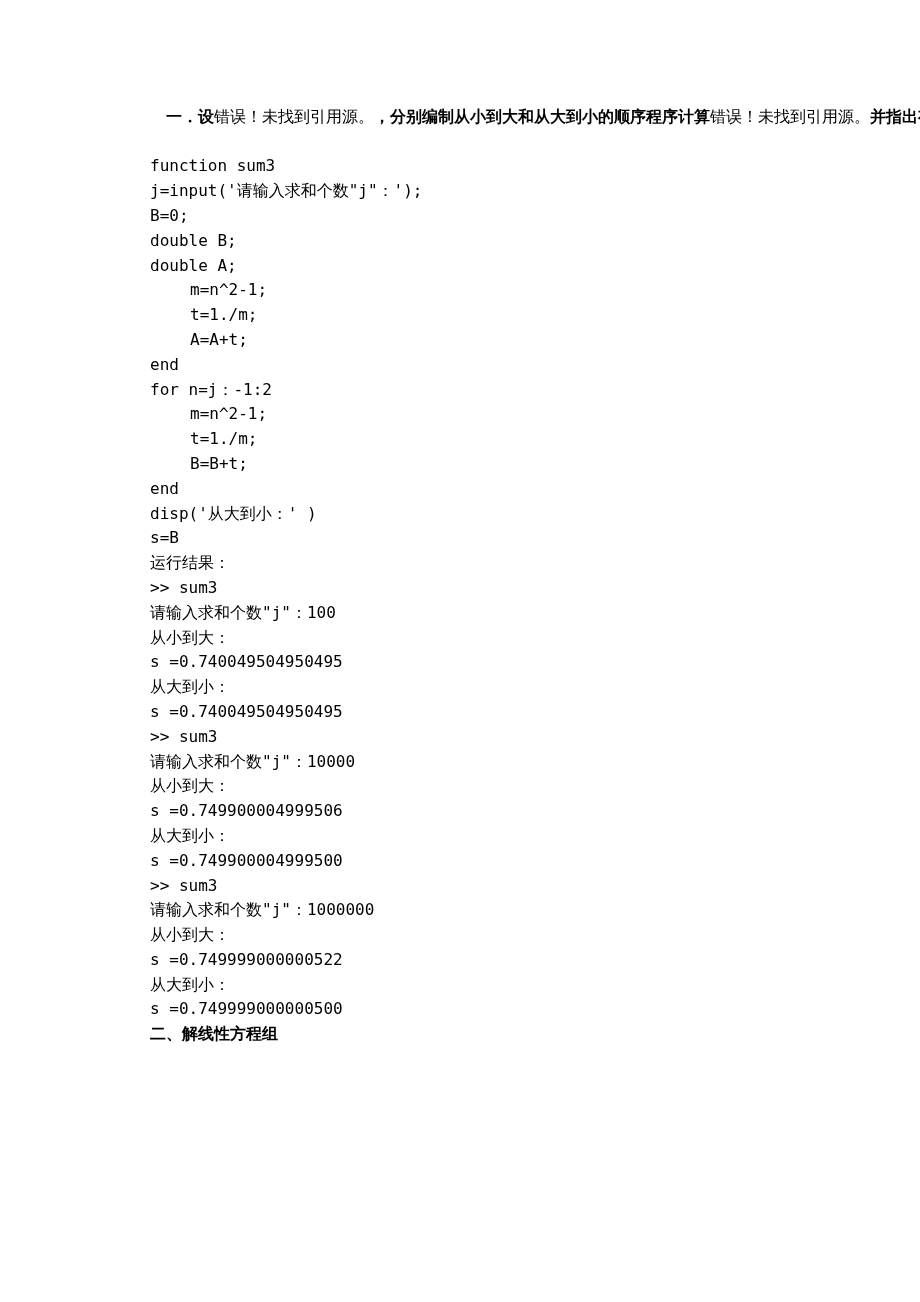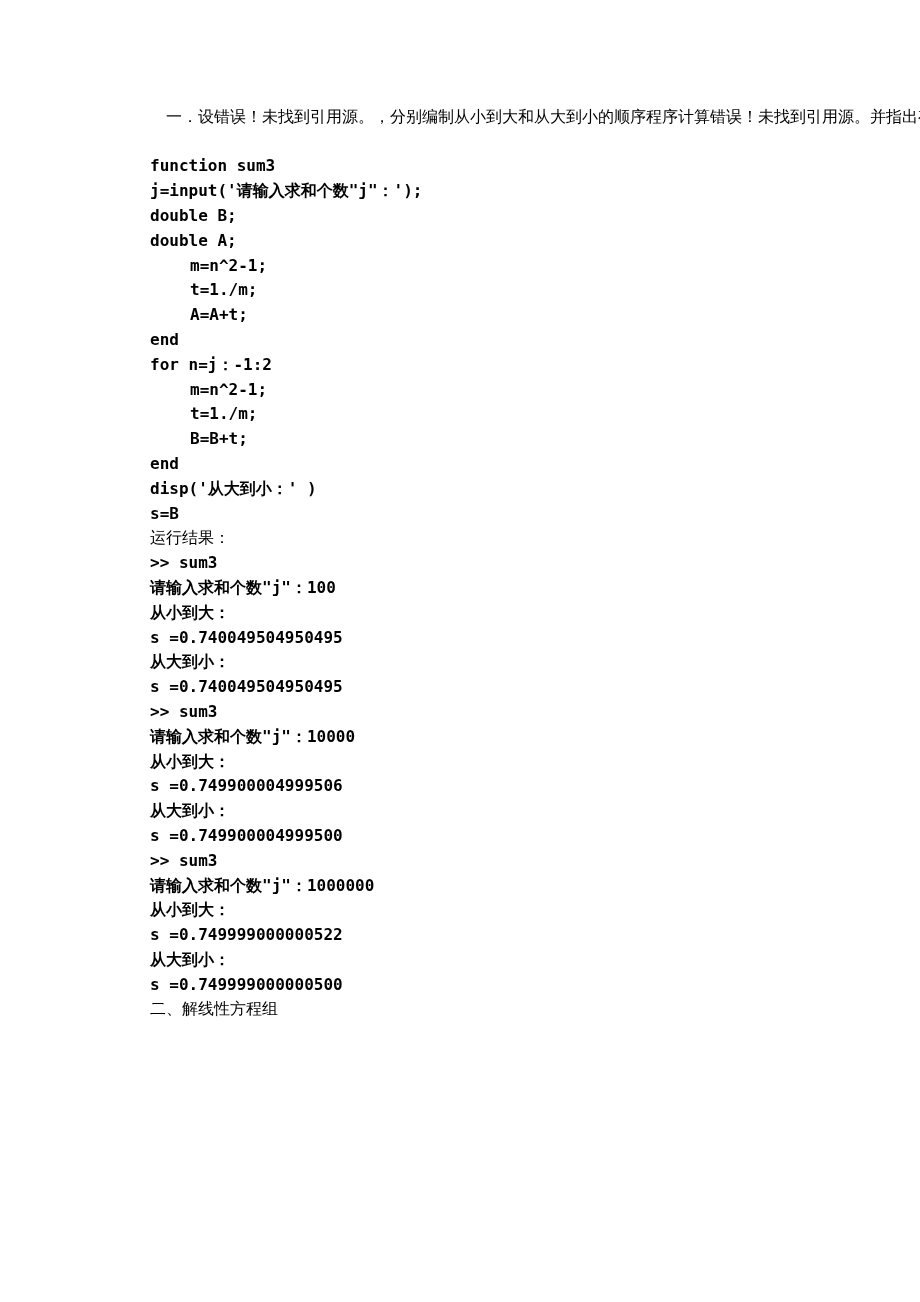--- a/index.html
+++ b/index.html
@@ -9,46 +9,46 @@
     font-family: "SimSun", "宋体", serif;
     font-size: 16px;
     color: #000000;
     width: 920px;
   }
   .page {
     padding: 80px 150px 60px 150px;
     line-height: 1.55;
   }
   .bold {
-    font-weight: normal;
+    font-weight: bold;
   }
   .line {
     white-space: pre;
   }
   .indent {
     padding-left: 2.5em;
     white-space: pre;
   }
   .mono {
     font-family: "SimSun", "宋体", monospace;
-    font-weight: bold;
   }
 </style>
 </head>
 <body>
 
 <div class="page">
 
   <div class="line">
     <span class="bold">一．设</span><span>错误！未找到引用源。</span><span class="bold">，分别编制从小到大和从大到小的顺序程序计算</span><span>错误！未找到引用源。</span><span class="bold">并指出有效位数。</span>
   </div>
 
 
   <div class="line mono">function sum3</div>
   <div class="line mono">j=input('请输入求和个数"j"：');</div>
+  <div class="line mono">B=0;</div>
   <div class="line mono">double B;</div>
   <div class="line mono">double A;</div>
 
   <div class="indent mono">m=n^2-1;</div>
   <div class="indent mono">t=1./m;</div>
   <div class="indent mono">A=A+t;</div>
 
   <div class="line mono">end</div>
   <div class="line mono">for n=j：-1:2</div>
 

